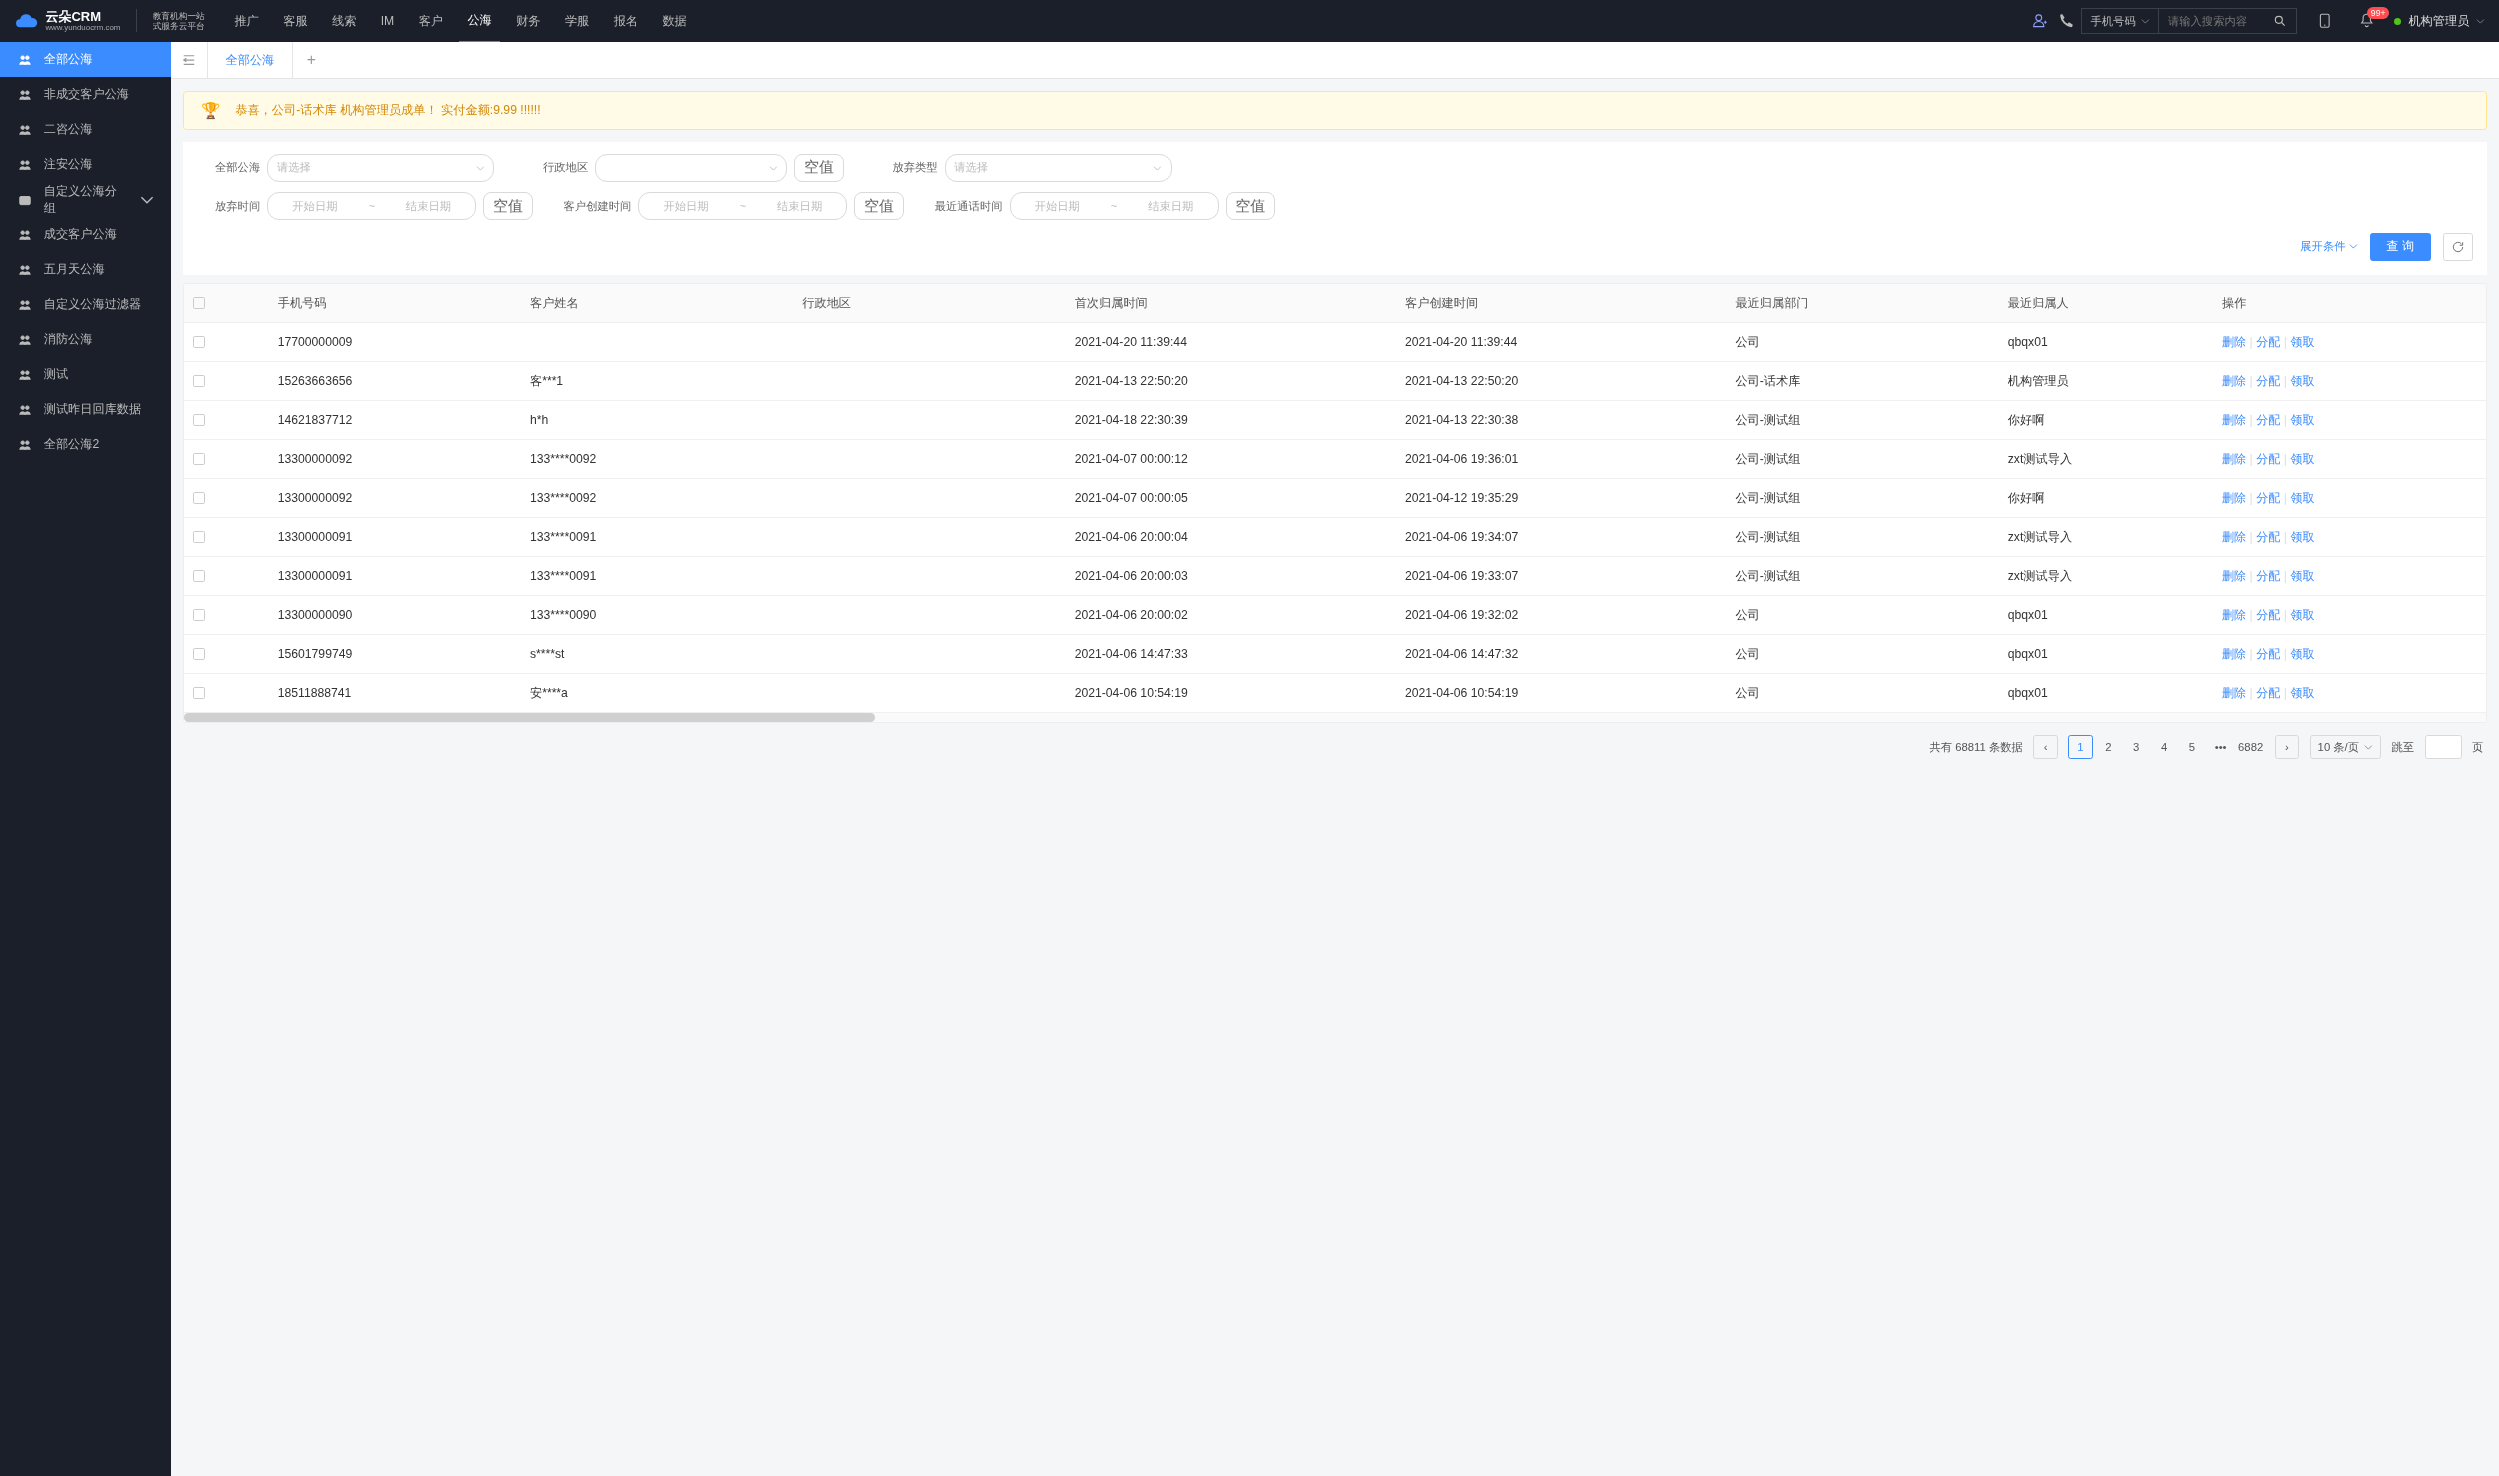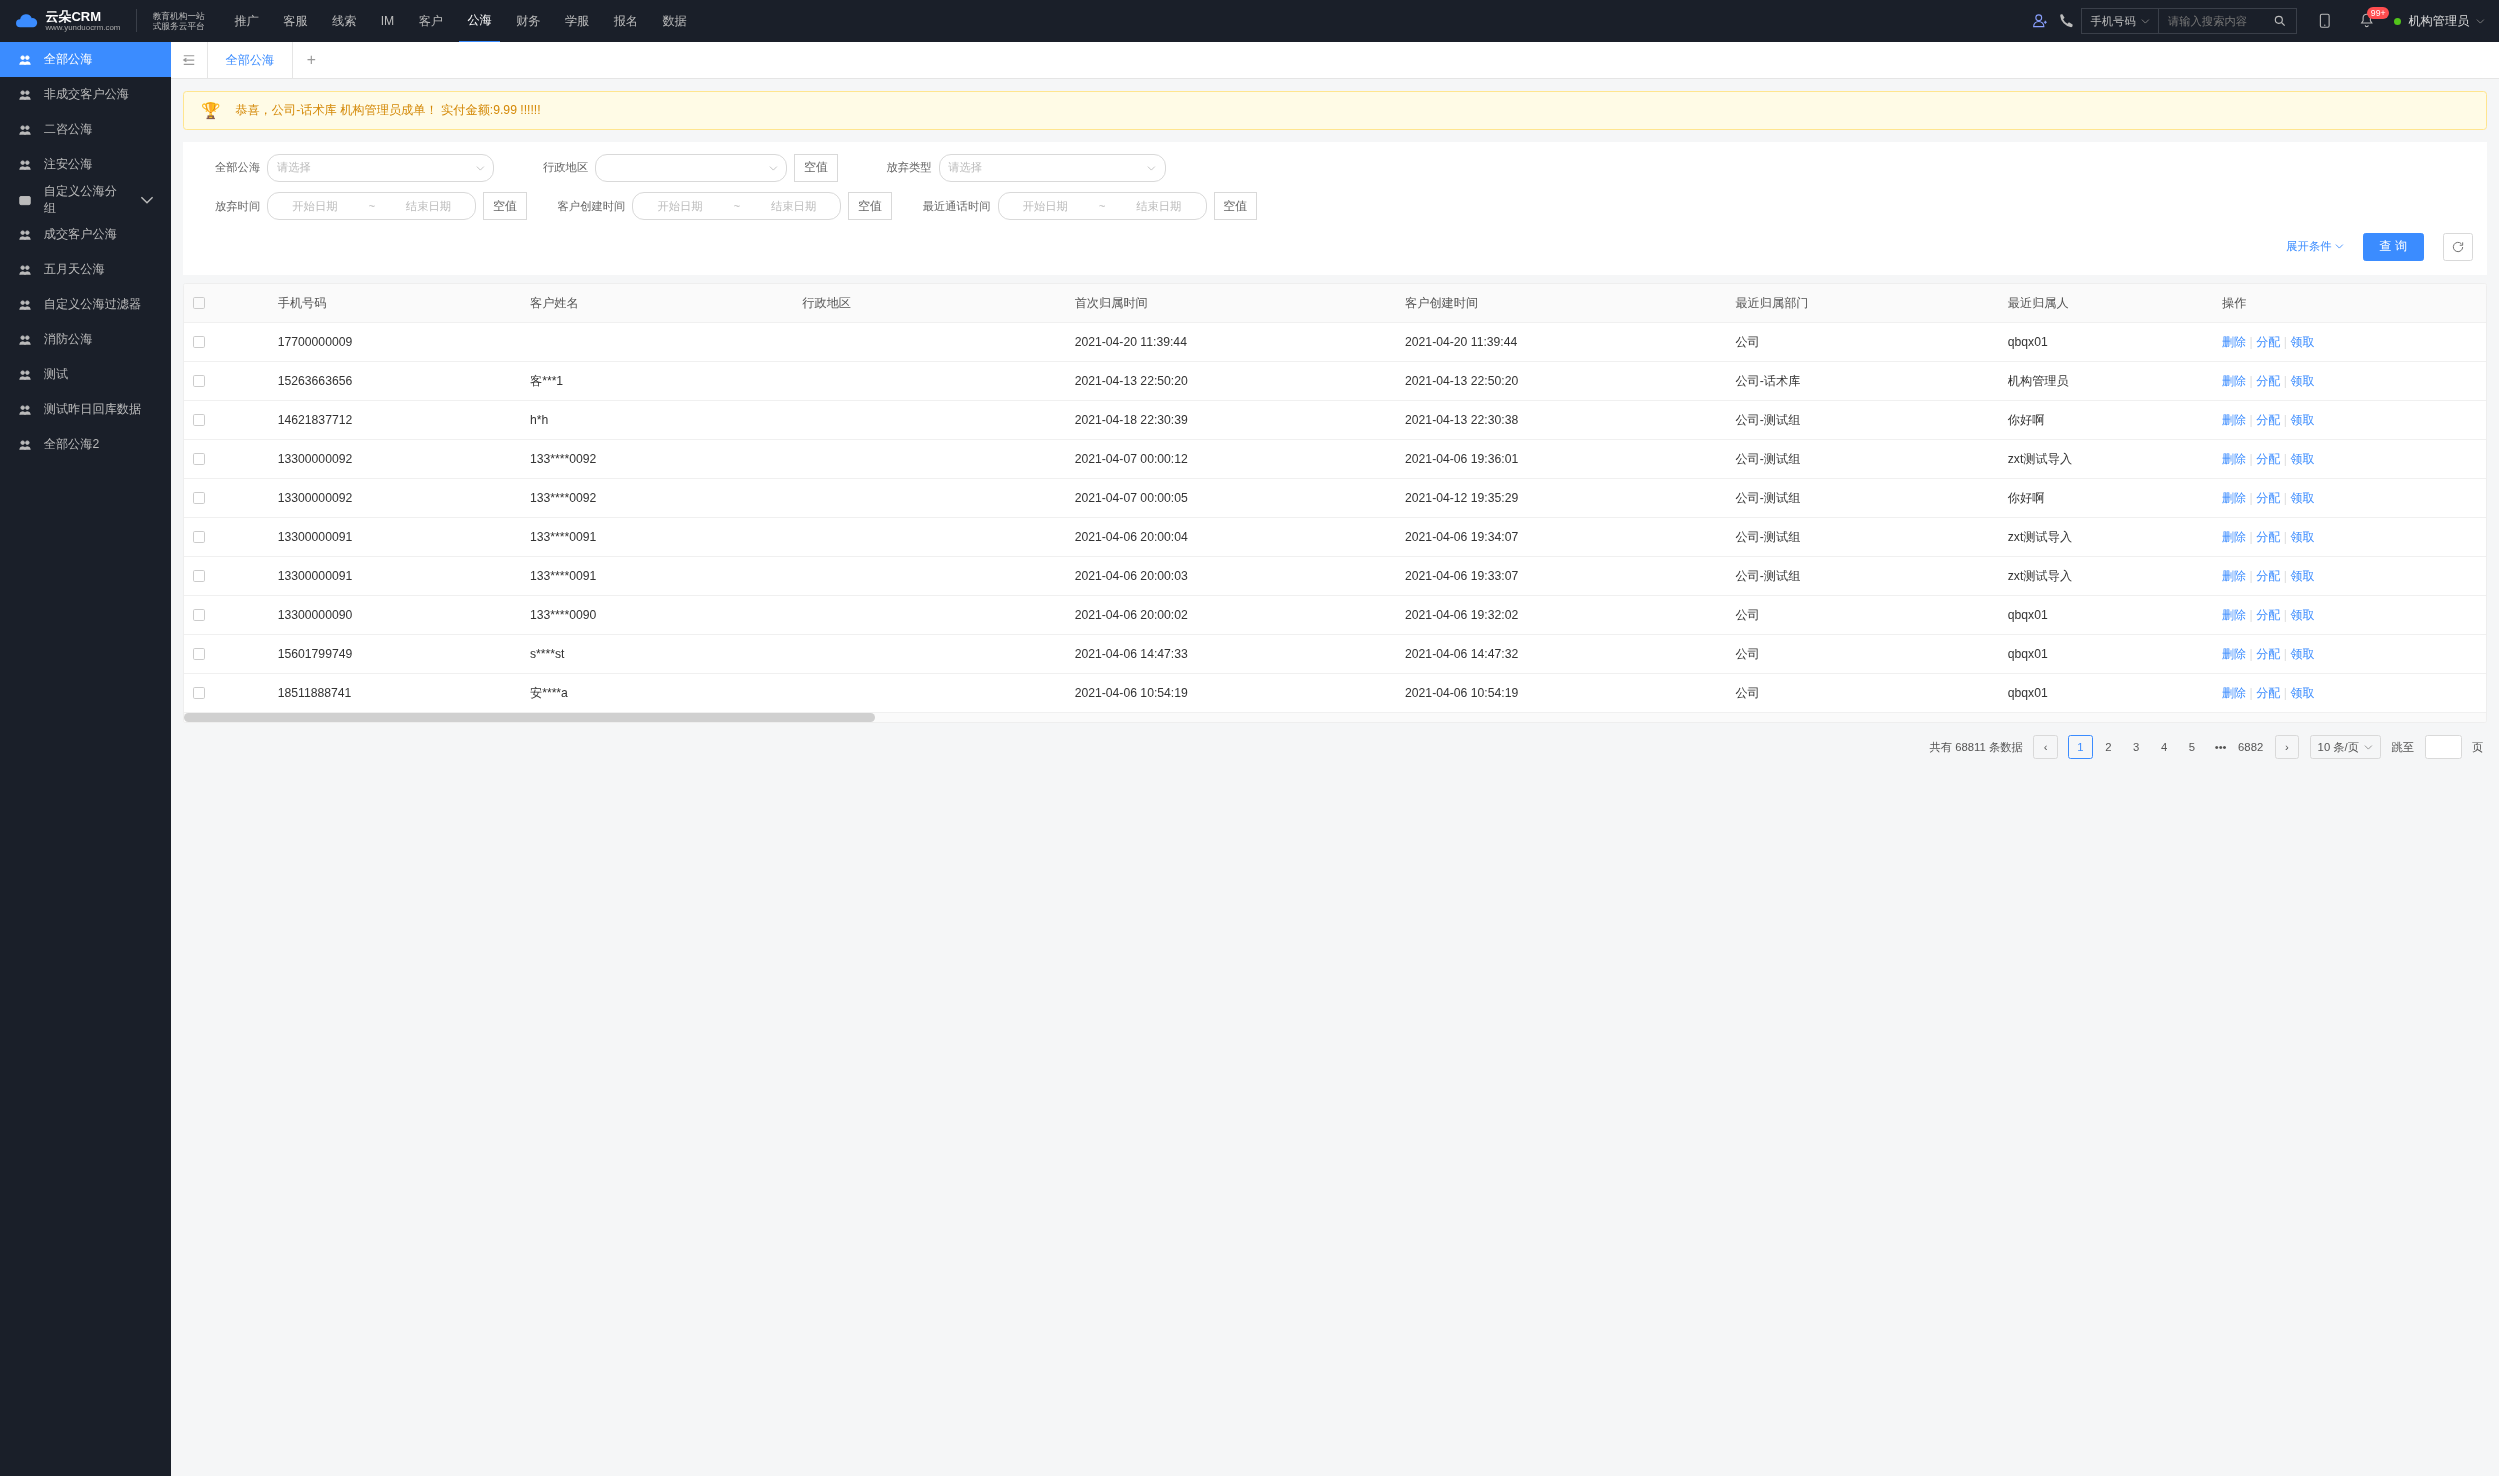--- a/index.html
+++ b/index.html
@@ -47,24 +47,24 @@
 .banner { background: #fffbe6; border: 0.9px solid #ffe58f; border-radius: 3.5px; padding: 8.7px 17.5px; margin-bottom: 12.2px; display: flex; align-items: center; gap: 14px; color: #d48806; font-size: 12.2px; }
 .trophy { font-size: 15.7px; }
 
 .filters { background: #fff; padding: 7px 14px; margin-bottom: 8.7px; }
 .filter-row { display: flex; flex-wrap: wrap; gap: 17.5px 31px; align-items: center; padding: 5.2px 0; }
 .filter-item { display: flex; align-items: center; gap: 7px; }
 .filter-label { color: #666; font-size: 11.3px; white-space: nowrap; text-align: right; min-width: 63px; }
 .sel, .dr { border: 0.9px solid #d9d9d9; border-radius: 12px; height: 28px; padding: 0 8.7px; color: #bbb; font-size: 11.3px; display: flex; align-items: center; background: #fff; cursor: pointer; }
 .sel { width: 227px; justify-content: space-between; }
 .dr { width: 209px; justify-content: space-around; }
-.null-btn { border: 0.9px solid #d9d9d9; height: 28px; padding: 0 8.7px; border-radius: 0; font-size: 12px; color: #666; background: #fff; cursor: pointer; text-align: center; }
+.null-btn { border: 0.9px solid #d9d9d9; height: 28px; padding: 0 8.7px; border-radius: 8px; font-size: 15px; color: #666; background: #fff; cursor: pointer; text-align: center; }
 .chev-down { width: 8.7px; height: 8.7px; }
 
-.filter-actions { display: flex; justify-content: flex-end; gap: 19px; padding: 7px 0; }
+.filter-actions { display: flex; justify-content: flex-end; gap: 12px; padding: 7px 0; }
 .link-btn { color: #3b8cff; cursor: pointer; font-size: 11.3px; display: flex; align-items: center; gap: 3.5px; }
 .btn { height: 28px; padding: 0 15.7px; border-radius: 2.6px; border: 0.9px solid #d9d9d9; background: #fff; cursor: pointer; font-size: 12.2px; display: inline-flex; align-items: center; justify-content: center; }
 .btn.primary { background: #3b8cff; border-color: #3b8cff; color: #fff; }
 .btn.disabled { color: #bbb; cursor: not-allowed; }
 .icon-btn { width: 30px; height: 28px; border: 0.9px solid #d9d9d9; border-radius: 2.6px; display: flex; align-items: center; justify-content: center; cursor: pointer; background: #fff; }
 
 .toolbar { display: flex; align-items: center; gap: 8.7px; padding: 7px 0; }
 .toolbar-right { margin-left: auto; }
 .btn .gear { width: 12.2px; height: 12.2px; margin-right: 5.2px; }
 

